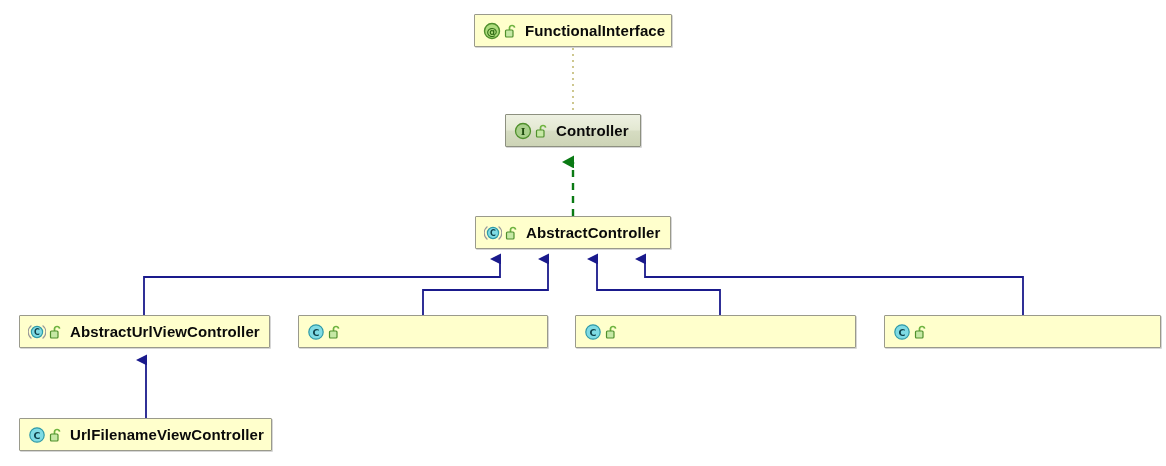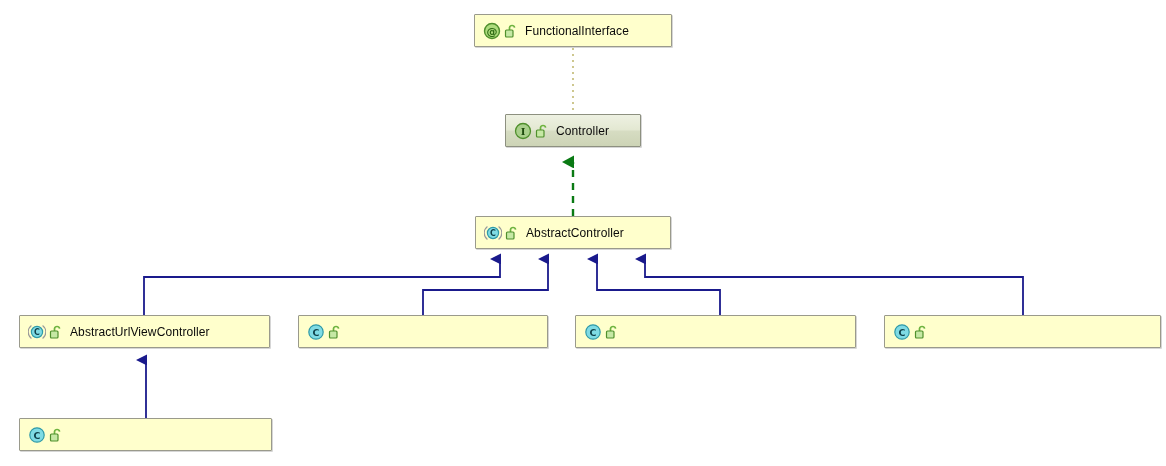--- a/index.html
+++ b/index.html
@@ -36,24 +36,25 @@
     box-shadow: 1px 1px 0 rgba(0,0,0,0.16);
     padding: 0 10px 0 8px;
     height: 33px;
     white-space: nowrap;
   }
   .uml-node.selected {
     background: linear-gradient(to bottom, #eef1e2 0%, #e3e8d2 48%, #d6dcc2 52%, #cdd4b6 100%);
     border: 1px solid #8d9080;
   }
   .node-label {
-    font-size: 12px;
+    font-size: 15px;
     color: #0a0a0a;
     letter-spacing: 0.1px;
     line-height: 1;
+    font-weight: bold;
   }
   
   .icon-kind {
     flex: 0 0 auto;
     width: 18px;
     height: 18px;
     margin-right: 3px;
     position: relative;
   }
   .icon-kind svg { display: block; }
@@ -228,15 +229,16 @@
         <circle cx="9" cy="9" r="7.2" fill="#7fdbe4" stroke="#2f9aa8" stroke-width="1.2"></circle>
         <text x="9" y="12.6" font-family="DejaVu Sans, sans-serif" font-size="9.5" font-weight="bold" fill="#10414a" text-anchor="middle">C</text>
       </svg>
     </span>
     <span class="icon-lock">
       <svg width="14" height="16" viewBox="0 0 14 16">
         <path d="M5.5,7 L5.5,4.6 A2.6,2.6 0 0 1 10.6,4.6" fill="none" stroke="#6db33f" stroke-width="1.7"></path>
         <rect x="1.5" y="7" width="7.5" height="7" rx="1" fill="#c6e8a4" stroke="#4f8f2c" stroke-width="1.2"></rect>
       </svg>
     </span>
+    <span class="node-label">UrlFilenameViewController</span>
   </div>
 
 </div>
 
 </body></html>

